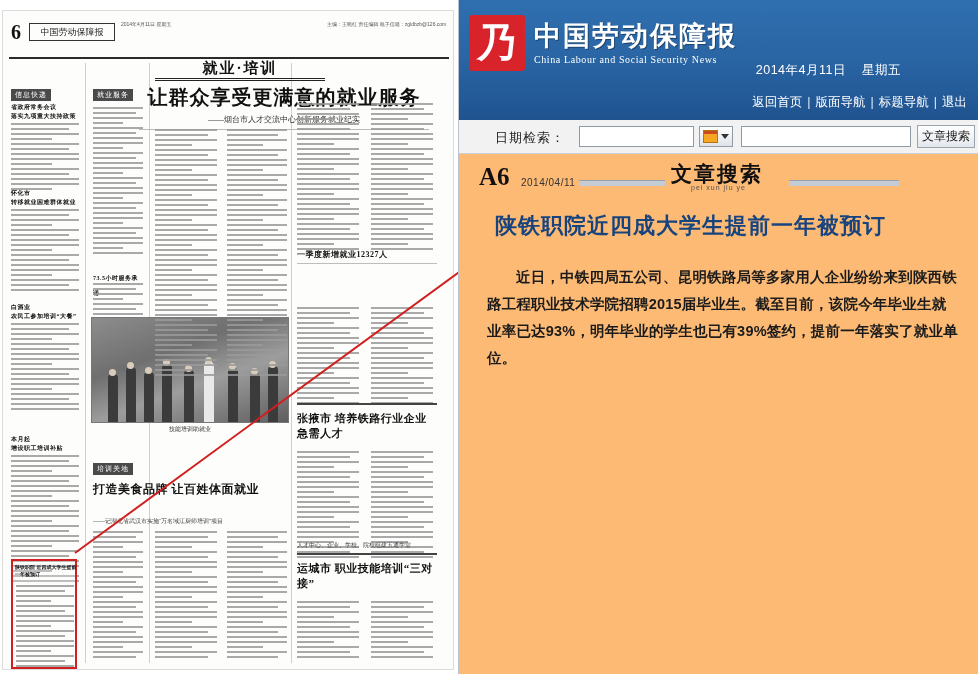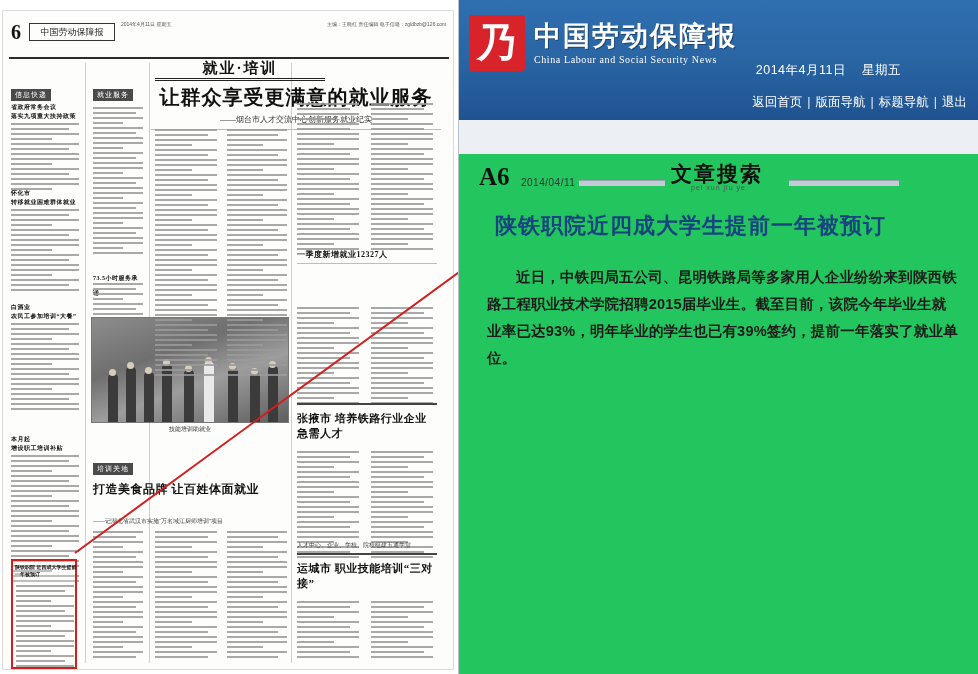--- a/index.html
+++ b/index.html
@@ -66,21 +66,21 @@
     font-size: 15px; font-weight: bold; color: #111; letter-spacing: 2px;
   }
 
   
   .col-rule {
     position: absolute; top: 52px; width: 1px; height: 600px; background: #cfcfcf;
   }
 
   
   .paper-headline {
-    position: absolute; left: 148px; top: 74px; width: 290px;
+    position: absolute; left: 136px; top: 74px; width: 290px;
   }
   .paper-headline .h1 {
     font-family: "Liberation Serif", serif;
     font-size: 20px; font-weight: bold; color: #111;
     letter-spacing: 1px; text-align: center; line-height: 24px;
   }
   .paper-headline .h2 {
     font-size: 8px; color: #333; text-align: center; margin-top: 5px;
     border-bottom: 1px solid #bbb; padding-bottom: 4px;
   }
@@ -233,21 +233,21 @@
   }
   .search-btn {
     position: absolute; left: 458px; top: 5px; width: 58px; height: 23px;
     border: 1px solid #9aa4ae; background: linear-gradient(180deg,#ffffff,#e3e7ec);
     font-size: 12px; color: #1a1a1a; cursor: pointer;
     display: flex; align-items: center; justify-content: center;
   }
 
   .content {
     position: absolute; left: 0; top: 154px; width: 520px; height: 520px;
-    background: #22c55e;
+    background: #fdba74;
   }
   .page-bar {
     position: absolute; left: 0; top: 4px; width: 520px; height: 40px;
   }
   .page-code {
     position: absolute; left: 20px; top: 5px;
     font-family: "Liberation Serif", serif;
     font-size: 25px; font-weight: bold; color: #111;
   }
   .page-date {
@@ -912,20 +912,30 @@
       <div class="date-line">
         <span>2014年4月11日</span>
         <span class="wd">星期五</span>
       </div>
 
       <div class="navlinks">
         <a>返回首页</a><span class="sep">|</span><a>版面导航</a><span class="sep">|</span><a>标题导航</a><span class="sep">|</span><a>退出</a>
       </div>
     </div>
 
+    <div class="toolbar">
+      <div class="tb-label">日期检索：</div>
+      <input class="date-input" type="text" value="" style="">
+      <div class="cal-btn">
+        <span class="cal-ico"></span>
+        <span class="caret"></span>
+      </div>
+      <input class="search-input" type="text" value="" style="">
+      <div class="search-btn">文章搜索</div>
+    </div>
 
     <div class="content">
       <div class="page-bar">
         <div class="page-code">A6</div>
         <div class="page-date">2014/04/11</div>
         <div class="bar-left"></div>
         <div class="page-title-cn">文章搜索</div>
         <div class="page-title-py">pei xun jiu ye</div>
         <div class="bar-right"></div>
       </div>

